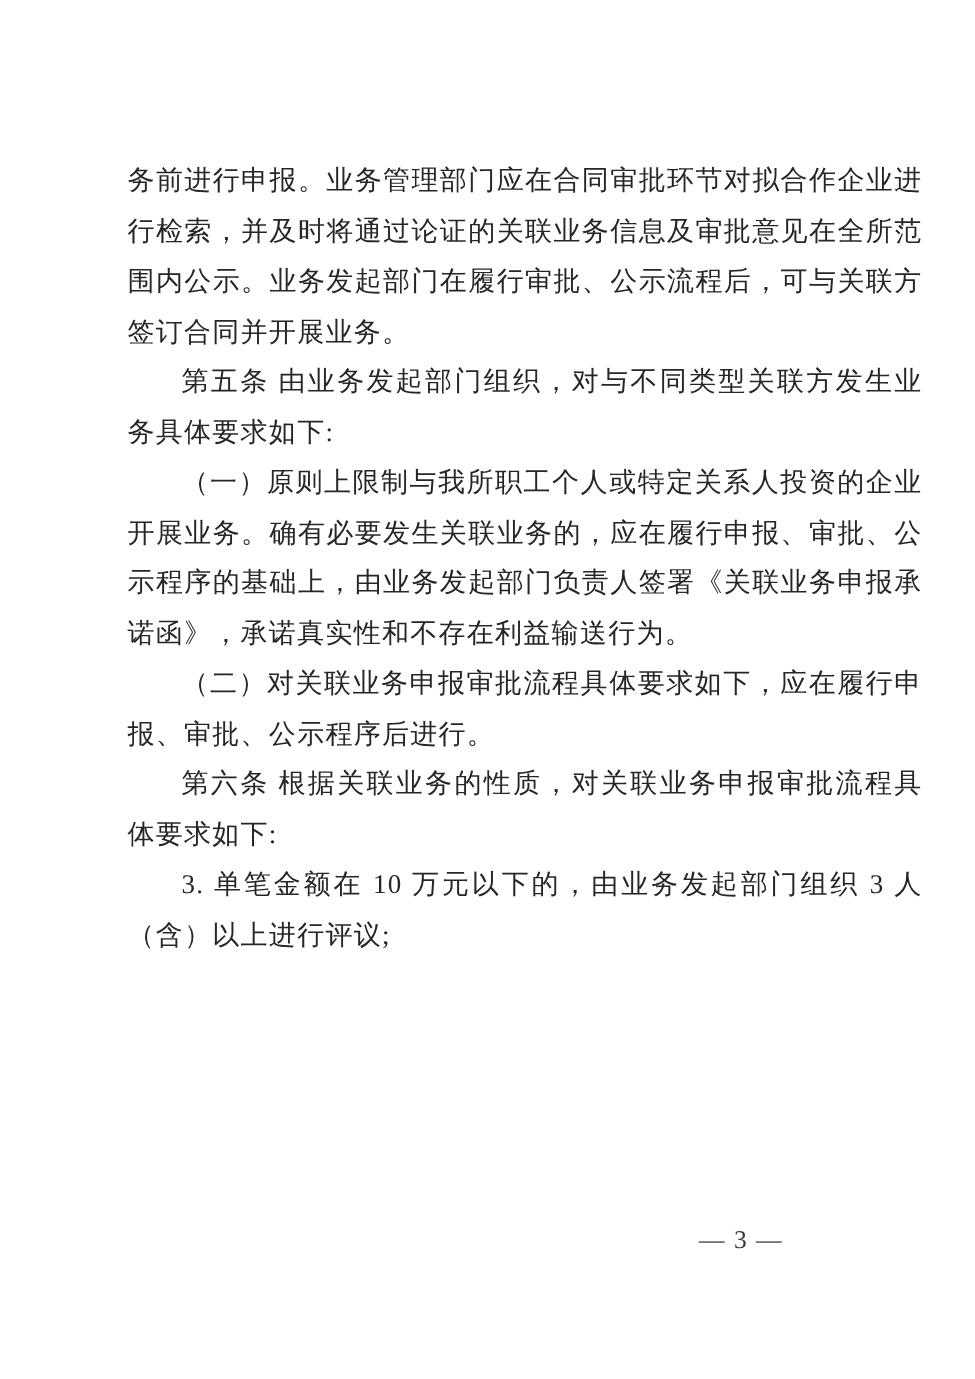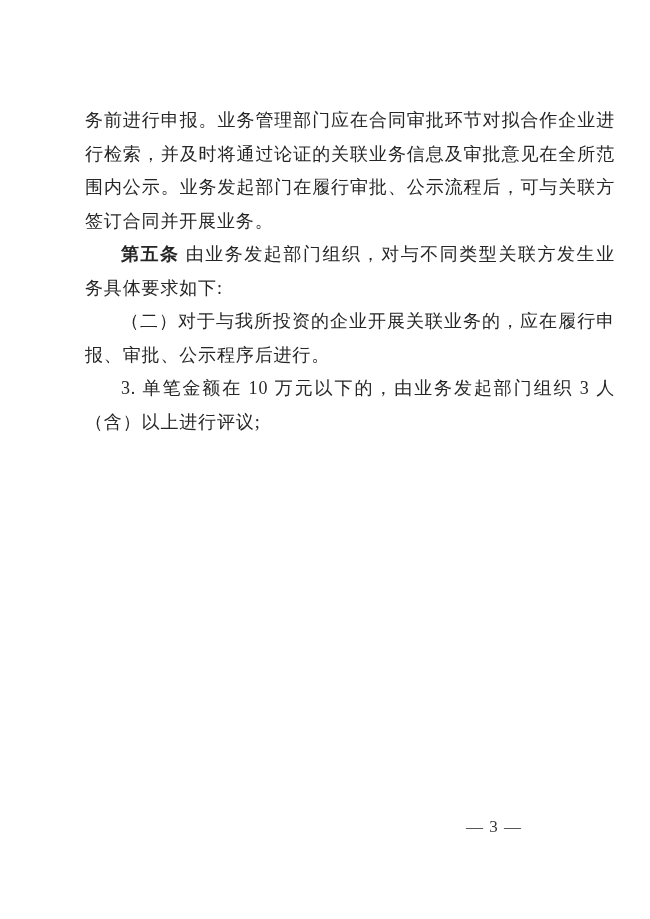--- a/index.html
+++ b/index.html
@@ -35,21 +35,21 @@
     line-height: 33.5px;
     letter-spacing: 0.85px;
     text-align: justify;
     text-align-last: left;
     word-break: normal;
   }
   .para.indent {
     text-indent: 2em;
   }
   .clause-label {
-    font-weight: 700;
+    font-weight: 400;
     font-family: "Liberation Sans", "DejaVu Sans", sans-serif;
   }
   .footer {
     position: absolute;
     top: 817px;
     left: 0;
     width: 522px;
     text-align: right;
     font-size: 17px;
     letter-spacing: 1px;
@@ -59,23 +59,25 @@
 </head>
 <body>
 
 <div class="page">
   <div class="text-block">
 
     <p class="para"><span>务前进行申报。业务管理部门应在合同审批环节对拟合作企业进行检索，并及时将通过论证的关联业务信息及审批意见在全所范围内公示。业务发起部门在履行审批、公示流程后，可与关联方签订合同并开展业务。</span></p>
 
     <p class="para indent"><span class="clause-label">第五条</span><span> 由业务发起部门组织，对与不同类型关联方发生业务具体要求如下:</span></p>
 
+    <p class="para indent"><span>（一）原则上限制与我所职工个人或特定关系人投资的企业开展业务。确有必要发生关联业务的，应在履行申报、审批、公示程序的基础上，由业务发起部门负责人签署《关联业务申报承诺函》，承诺真实性和不存在利益输送行为。</span></p>
 
-    <p class="para indent"><span>（二）对于与我所投资的企业开展关联业务的，应在履行申报、审批、公示程序后进行。</span></p>
+    <p class="para indent"><span>（二）对关联业务申报审批流程具体要求如下，应在履行申报、审批、公示程序后进行。</span></p>
 
+    <p class="para indent"><span class="clause-label">第六条</span><span> 根据关联业务的性质，对关联业务申报审批流程具体要求如下:</span></p>
 
 
     <p class="para indent"><span>3. 单笔金额在 10 万元以下的，由业务发起部门组织 3 人（含）以上进行评议;</span></p>
 
 
   </div>
 
   <div class="footer">— 3 —</div>
 </div>
 

